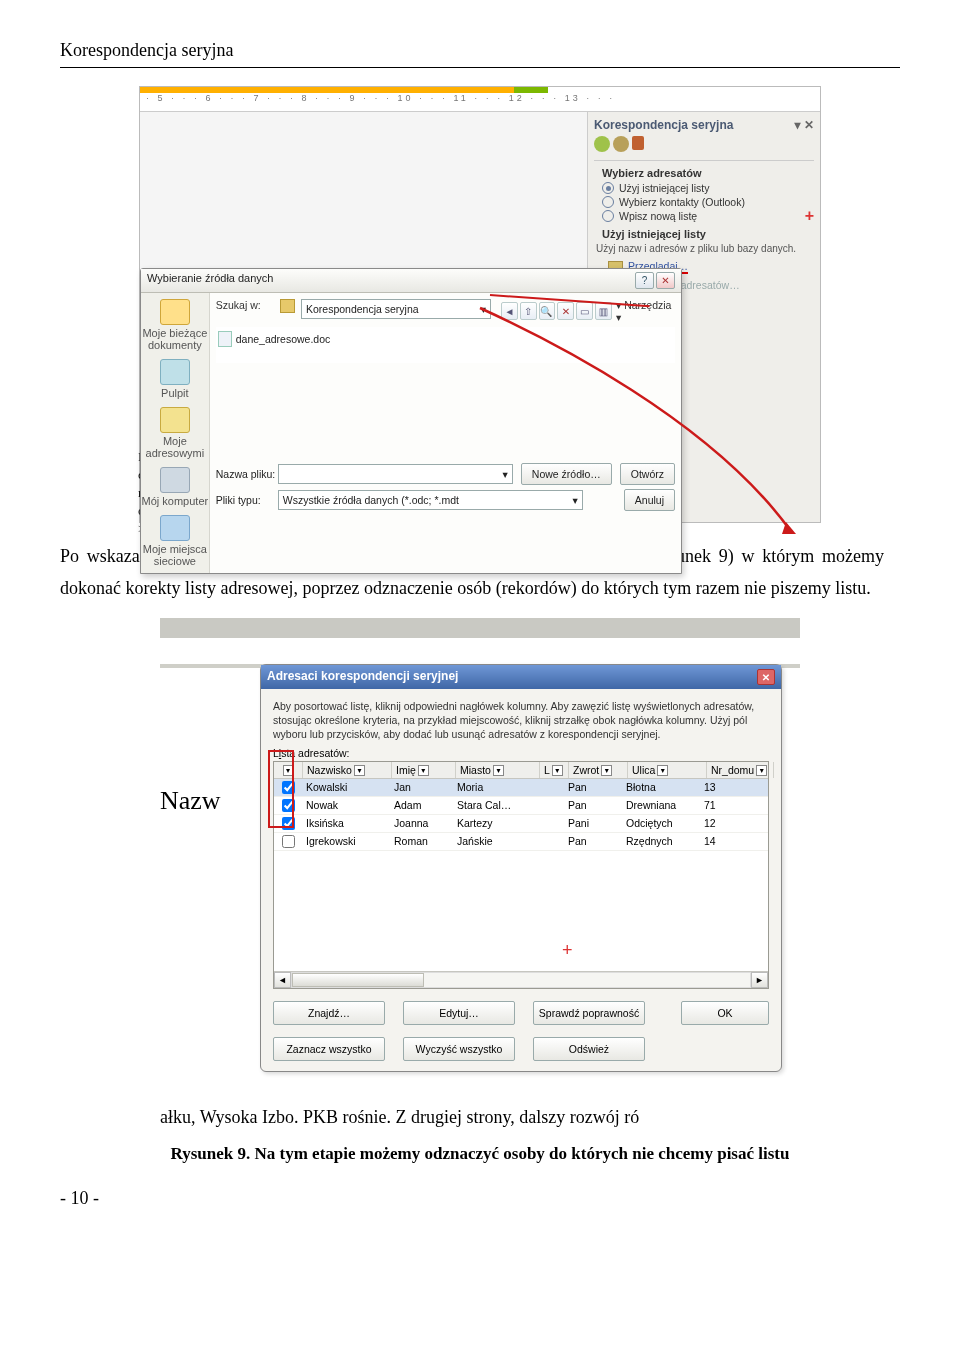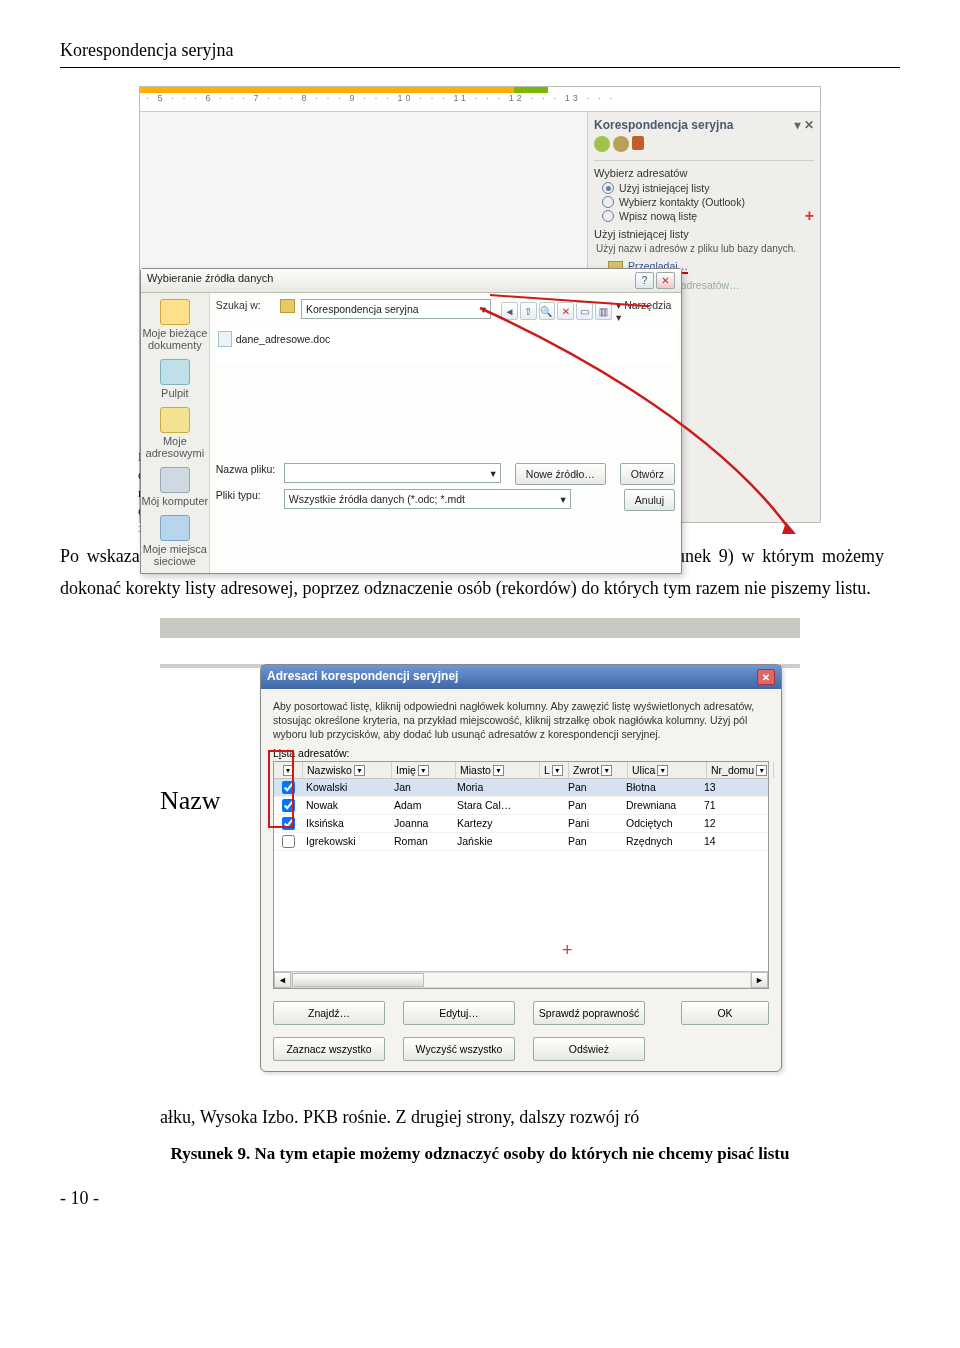--- a/index.html
+++ b/index.html
@@ -13,21 +13,21 @@
   .ruler{height:18px;background:#fff;border-bottom:1px solid #ccc;font-size:9px;color:#777;padding-left:6px;letter-spacing:3px}
   .fig1-body{display:flex;min-height:410px}
   .docarea{flex:1;background:#f5f5f5;position:relative}
   .pane{width:220px;background:#efeeea;border-left:1px solid #ccc;padding:6px 6px 0 6px}
   .pane-title{display:flex;justify-content:space-between;font-weight:bold;font-size:12px;color:#4b5a73;padding-bottom:4px}
   .pane-title span.x{color:#666}
   .pane-icons{display:flex;gap:3px;margin-bottom:8px}
   .pane-icons div{width:16px;height:16px;border-radius:8px;background:#9fc24a}
   .pane-icons div:nth-child(2){background:#b8a05a}
   .pane-icons div:nth-child(3){width:12px;height:14px;background:#c06030;border-radius:2px}
-  .sect{font-weight:normal;font-size:11px;margin:6px 0 3px 0;color:#333}
+  .sect{font-weight:bold;font-size:11px;margin:6px 0 3px 8px;color:#333}
   .radio{display:flex;align-items:center;gap:5px;font-size:10.5px;color:#333;margin:2px 0 2px 8px}
   .radio .r{width:10px;height:10px;border-radius:50%;border:1px solid #6a7fa0;display:inline-flex;align-items:center;justify-content:center}
   .radio.sel .r::after{content:"";width:5px;height:5px;border-radius:50%;background:#6a7fa0}
   .subtext{font-size:10px;color:#555;margin:2px 0 6px 2px}
   .pane .browse{display:flex;align-items:center;gap:5px;margin:4px 0 4px 14px;font-size:10.5px;color:#3353a0}
   .pane .browse .ic{width:13px;height:11px;background:#d6c06a;border:1px solid #a99040}
   .pane .editlist{display:flex;align-items:center;gap:5px;margin:2px 0 2px 14px;color:#9aa;font-size:10.5px}
   .pane .editlist .ic{width:12px;height:11px;border:1px solid #aab;background:#e8e8ee}
   .pane .red-underline{border-bottom:2px solid #d00;display:inline-block}
   .plus{position:absolute;right:6px;top:120px;color:#d33;font-size:16px;font-weight:bold}
@@ -52,21 +52,21 @@
   .rowf .folder-ic{width:14px;height:12px;background:#e7c96a;border:1px solid #b99a35}
   .sel-box{border:1px solid #9aa;background:#fff;height:18px;flex:1;display:flex;align-items:center;padding:0 4px;font-size:10.5px}
   .sel-box.small{flex:0 0 180px}
   .toolstrip{display:flex;gap:2px;align-items:center;margin-left:4px}
   .toolstrip .tb{width:16px;height:16px;border:1px solid #bcc;border-radius:2px;background:linear-gradient(#fff,#e8eef5);font-size:10px;display:flex;align-items:center;justify-content:center;color:#557}
   .toolstrip .tb.del{color:#a33}
   .toolstrip .lbl{font-size:10.5px;color:#333;margin-left:2px}
   .filelist{border:0;background:#fff;height:28px;padding:4px 2px}
   .file{display:flex;align-items:center;gap:4px;font-size:10.5px}
   .file .fic{width:12px;height:14px;background:#eef2f8;border:1px solid #9cb}
-  .dlg-bottom{display:flex;gap:6px;margin-top:100px}
+  .dlg-bottom{display:flex;align-items:center;margin-top:100px}
   .dlg-bottom label{width:62px;font-size:10.5px}
   .btn{border:1px solid #9aa;background:linear-gradient(#fff,#e8e8e3);height:20px;padding:0 10px;font-size:10.5px;border-radius:2px;display:flex;align-items:center}
   .btncol{display:flex;flex-direction:column;gap:6px;margin-left:8px}
   
   .leftfrag{position:absolute;left:-2px;top:336px;width:140px;font-family:"Times New Roman",serif;font-size:13px;line-height:18px;background:transparent;text-align:left;color:#111}
   .frag-caption{position:absolute;left:0;top:438px;font-family:"Times New Roman",serif;font-size:13px}
   
   .redline{position:absolute;background:#cc1a1a;height:2px;transform-origin:left center}
   .redline.a1{left:350px;top:182px;width:160px;transform:rotate(4deg)}
   .redcurve{position:absolute;left:330px;top:188px;width:330px;height:240px}

